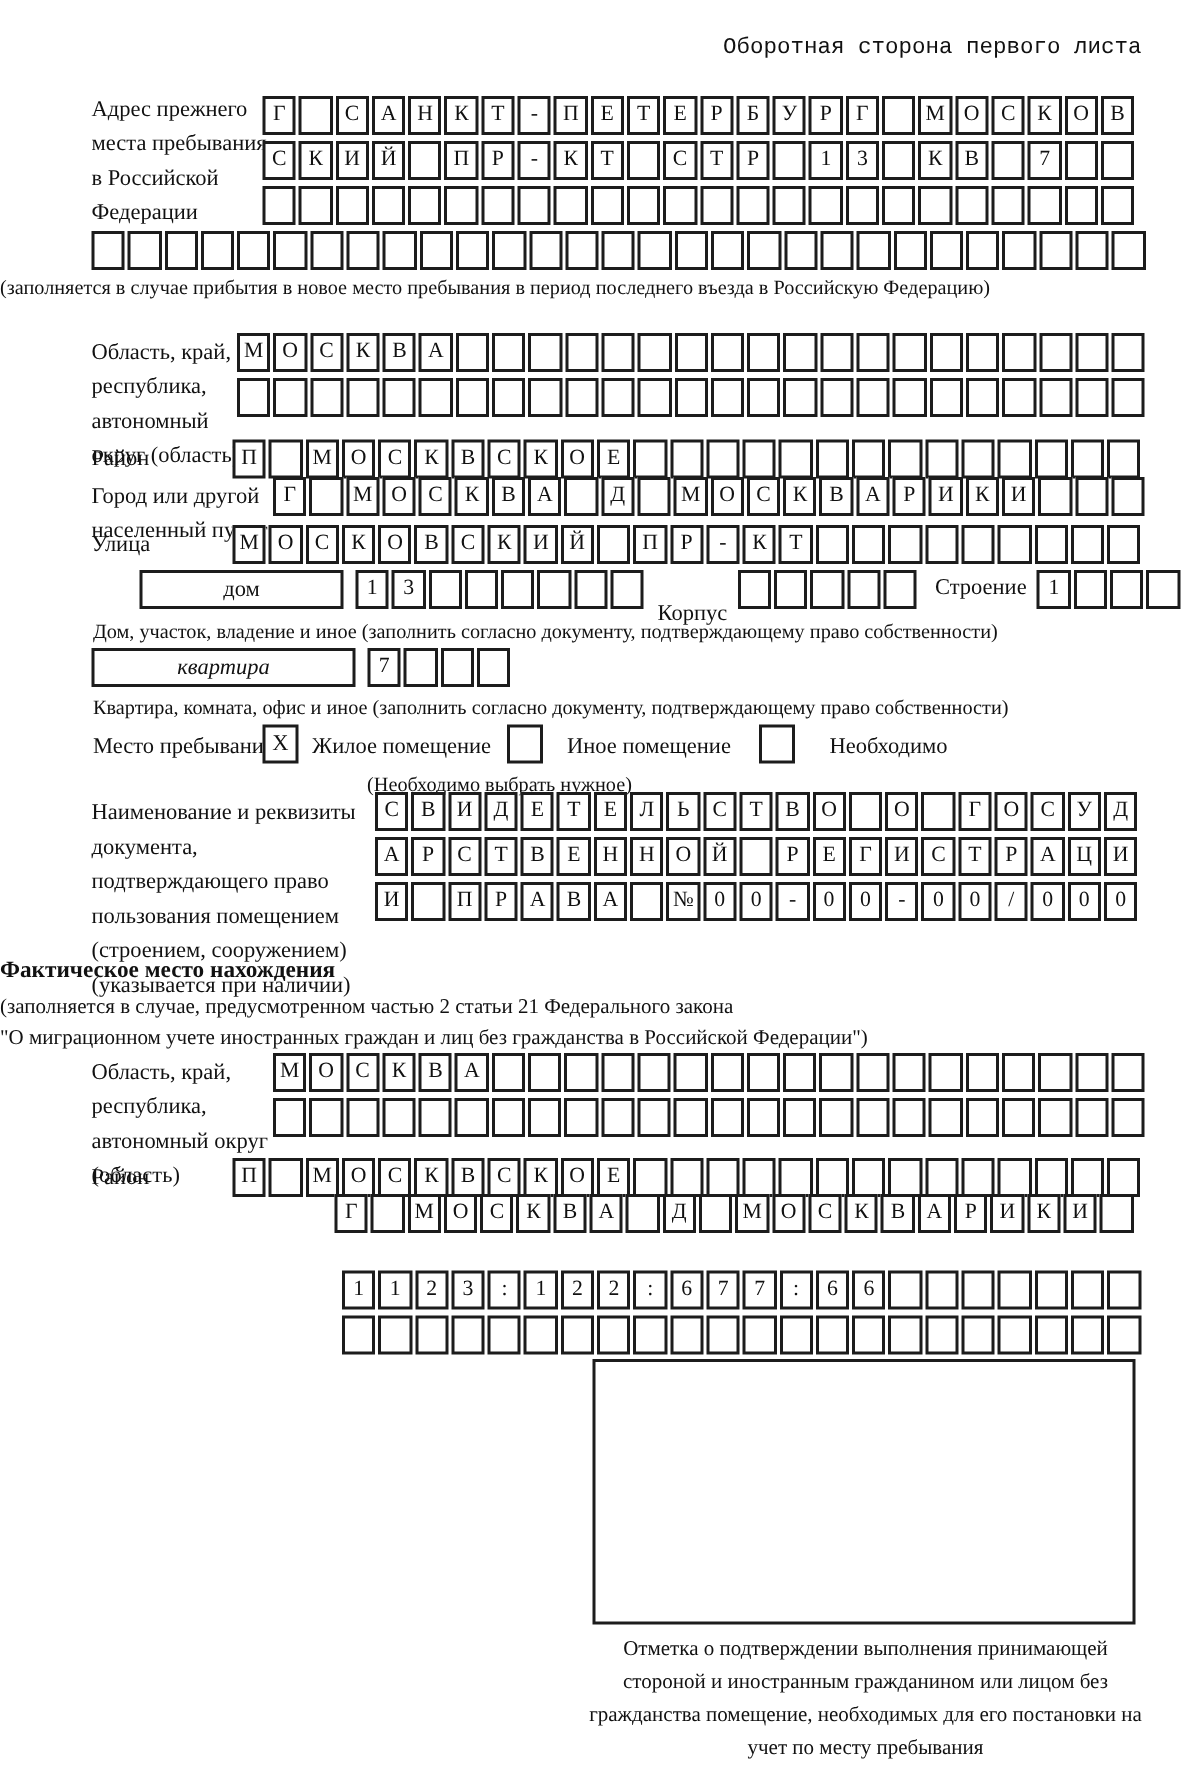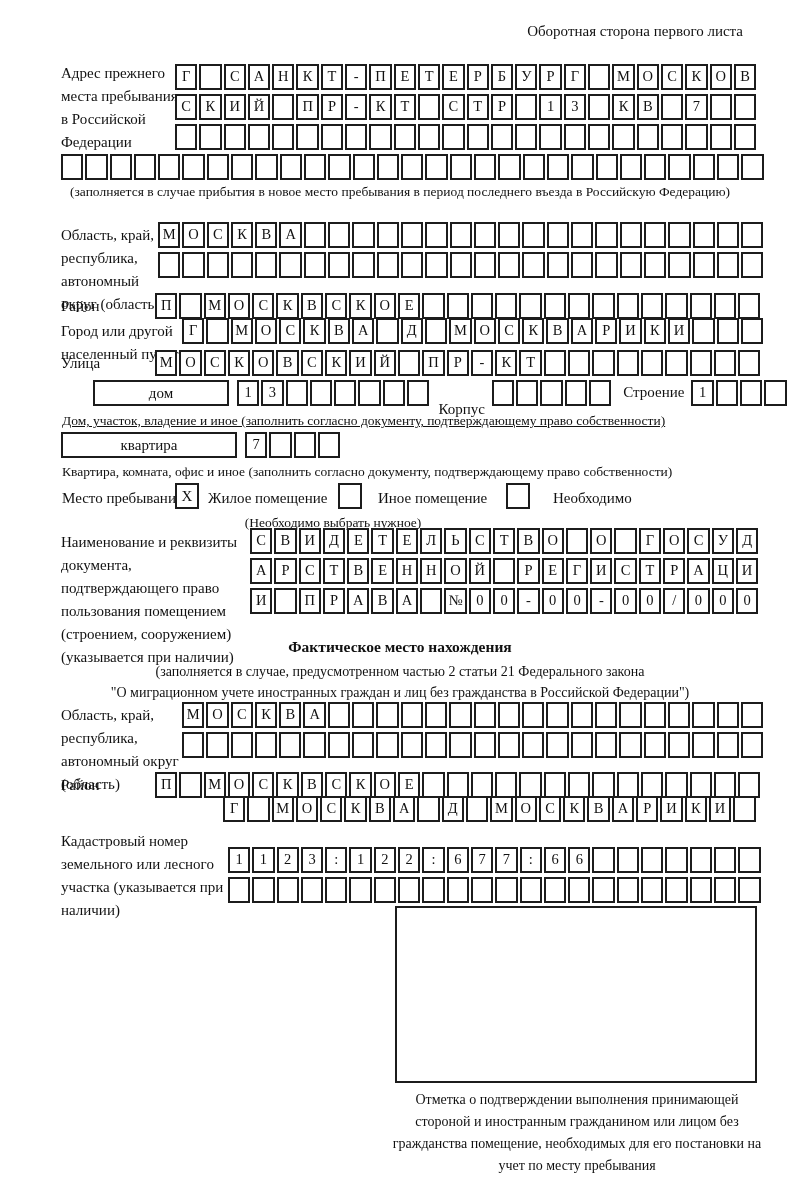--- a/index.html
+++ b/index.html
@@ -7,21 +7,21 @@
   .page {
     position:relative; width:800px; height:1180px; margin:0 auto;
     background:#ffffff; color:#111;
     font-family:"Liberation Serif", "DejaVu Serif", serif;
     overflow:hidden;
   }
   .abs { position:absolute; }
   .lbl { font-size:15px; line-height:23px; }
   .note { font-size:13.5px; line-height:17px; }
   .title { font-size:16px; font-weight:bold; }
-  .center { width:800px; text-align:center; }
+  .center { width:800px; text-align:left; }
   .cellrow { position:absolute; display:flex; gap:2px; }
   .cell {
     flex:0 0 auto; width:22.3px; height:26px;
     border:2px solid #1c1c1c; background:#fff;
     text-align:center; font-size:14.5px; line-height:21px;
     font-family:"Liberation Serif", serif;
   }
   .fieldbox {
     height:26px; border:2px solid #1c1c1c; background:#fff;
     text-align:center; font-size:15px; line-height:22px;
@@ -31,21 +31,21 @@
     display:inline-block; text-align:center; font-size:15px; line-height:22px;
   }
   .inlinerow { position:absolute; display:flex; align-items:flex-start; }
   .stampbox { border:2px solid #1c1c1c; background:#fff; }
 </style>
 </head>
 <body>
 
 <div class="page">
 
-  <div class="abs lbl" style="top:20px; right:57px;">Оборотная сторона первого листа</div>
+  <div class="abs lbl" style="top:20px; right:39px;font-family:Liberation Mono, monospace;">Оборотная сторона первого листа</div>
 
   <div class="abs lbl" style="left:61px; top:62px; width:118px;">Адрес прежнего места пребывания в Российской Федерации</div>
   <div class="cellrow" style="left:175px; top:64px;">
       <span class="cell">Г</span>
       <span class="cell"></span>
       <span class="cell">С</span>
       <span class="cell">А</span>
       <span class="cell">Н</span>
       <span class="cell">К</span>
       <span class="cell">Т</span>
@@ -317,24 +317,24 @@
         <span class="cell"></span>
       </div>
     <div class="lbl" style="margin:1px 7px 0 12px;">Строение</div>
     <div style="display:flex; gap:2px;">
         <span class="cell">1</span>
         <span class="cell"></span>
         <span class="cell"></span>
         <span class="cell"></span>
       </div>
   </div>
-  <div class="abs note" style="left:62px; top:412px;text-decoration:underline;">Дом, участок, владение и иное (заполнить согласно документу, подтверждающему право собственности)</div>
+  <div class="abs note" style="left:62px; top:412px;">Дом, участок, владение и иное (заполнить согласно документу, подтверждающему право собственности)</div>
 
   <div class="inlinerow" style="left:61px; top:432px;">
-    <div class="fieldbox" style="width:176px;">квартира</div>
+    <div class="fieldbox" style="width:176px;font-style:italic;">квартира</div>
     <div style="width:8px;"></div>
     <div style="display:flex; gap:2px;">
         <span class="cell">7</span>
         <span class="cell"></span>
         <span class="cell"></span>
         <span class="cell"></span>
       </div>
   </div>
   <div class="abs note" style="left:62px; top:463px;">Квартира, комната, офис и иное (заполнить согласно документу, подтверждающему право собственности)</div>
 
@@ -523,21 +523,20 @@
       <span class="cell">К</span>
       <span class="cell">В</span>
       <span class="cell">А</span>
       <span class="cell">Р</span>
       <span class="cell">И</span>
       <span class="cell">К</span>
       <span class="cell">И</span>
       <span class="cell"></span>
     </div>
 
-  <div class="abs lbl" style="left:61px; top:830px; width:168px;">Кадастровый номер земельного или лесного участка (указывается при наличии)</div>
   <div class="cellrow" style="left:228px; top:847px;">
       <span class="cell">1</span>
       <span class="cell">1</span>
       <span class="cell">2</span>
       <span class="cell">3</span>
       <span class="cell">:</span>
       <span class="cell">1</span>
       <span class="cell">2</span>
       <span class="cell">2</span>
       <span class="cell">:</span>

